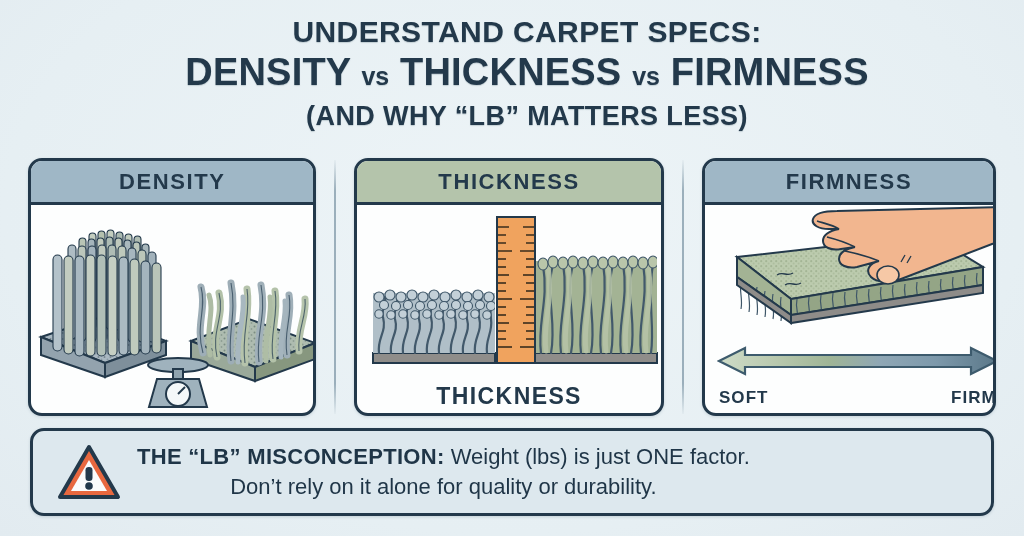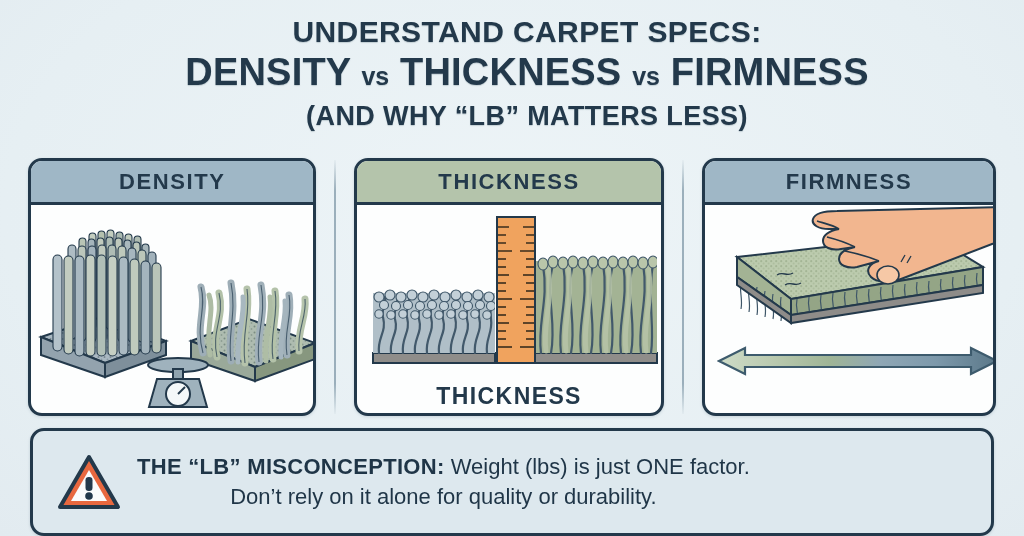--- a/index.html
+++ b/index.html
@@ -85,21 +85,21 @@
     position: absolute; bottom: 8px; left: 14px; width: 278px;
     display: flex; justify-content: space-between;
   }
   .firm-labels span {
     font-size: 17px; font-weight: bold; color: #23394b; letter-spacing: 1.1px;
   }
 
   
   .banner {
     position: absolute; left: 30px; top: 428px;
-    width: 964px; height: 108px;
+    width: 964px; height: 88px;
     background: #dde8ee;
     border: 3px solid #23394b;
     border-radius: 14px;
     display: flex; align-items: center;
     padding: 0 18px 0 24px;
     box-shadow: 0 1px 3px rgba(60,90,110,0.2);
   }
   .warn-icon { flex: 0 0 64px; height: 60px; margin-right: 16px; }
   .banner-text { color: #1f3547; }
   .banner-l1 { font-size: 22px; line-height: 30px; }
@@ -472,20 +472,24 @@
               <stop offset="20%" stop-color="#b9c9ae"></stop>
               <stop offset="40%" stop-color="#9fb596"></stop>
               <stop offset="58%" stop-color="#8fa7b5"></stop>
               <stop offset="78%" stop-color="#7d99ab"></stop>
               <stop offset="100%" stop-color="#5b7889"></stop>
             </linearGradient>
           </defs>
           <path d="M2 15 L28 2 L28 9 L254 9 L254 2 L280 15 L254 28 L254 21 L28 21 L28 28 Z" fill="url(#firmGrad)" stroke="#3d5b6d" stroke-width="2.2"></path>
         </svg>
 
+        <div class="firm-labels">
+          <span>SOFT</span>
+          <span>FIRM</span>
+        </div>
       </div>
     </div>
   </div>
 
   <div class="banner">
     <svg class="warn-icon" viewBox="0 0 64 60">
       <path d="M32 5 L61 55 L3 55 Z" fill="#e8683f" stroke="#23394b" stroke-width="4" stroke-linejoin="round"></path>
       <path d="M32 18 L50 49 L14 49 Z" fill="#fbfcfc" stroke="none"></path>
       <rect x="28.5" y="25" width="7" height="14" rx="3.3" fill="#23394b"></rect>
       <circle cx="32" cy="44" r="3.8" fill="#23394b"></circle>

